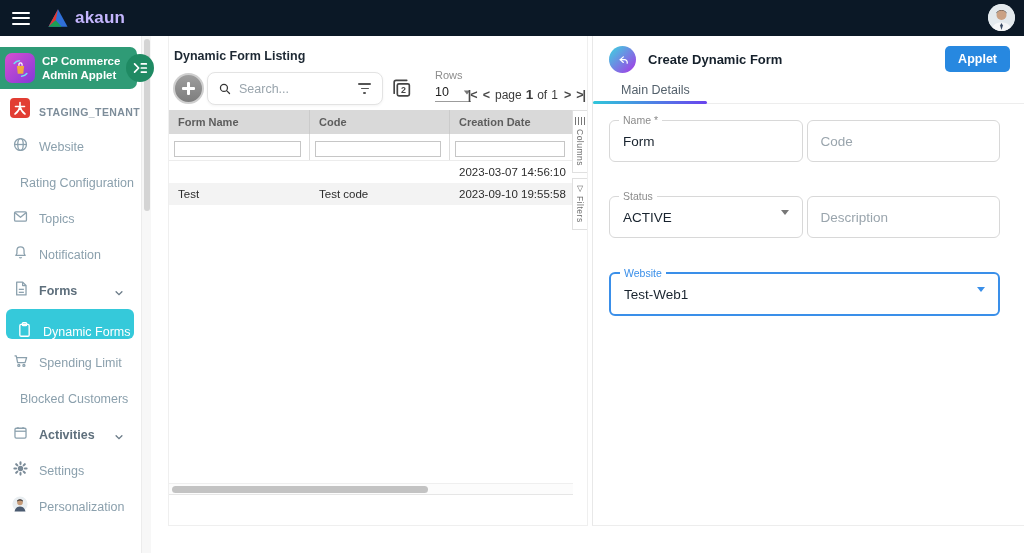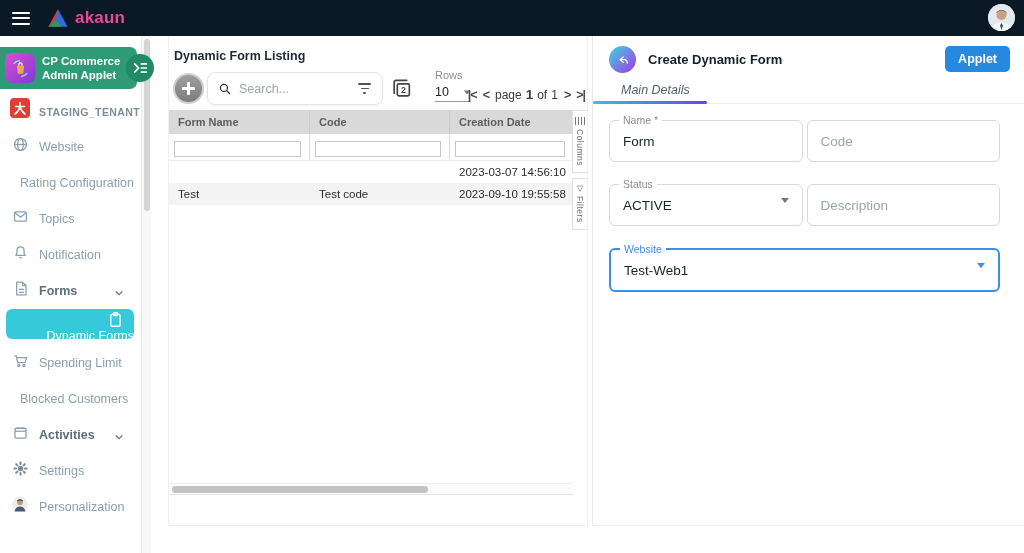--- a/index.html
+++ b/index.html
@@ -6,21 +6,21 @@
   body { width:1024px; height:553px; overflow:hidden; background:#fff;
          font-family:"Liberation Sans", sans-serif; }
   .stage { position:relative; width:1024px; height:553px; background:#fff; overflow:hidden; }
 
   
   .topbar { position:absolute; left:0; top:0; right:0; height:36px; background:#0b1826;
             display:flex; align-items:center; z-index:40; }
   .hamburger { margin-left:12px; width:18px; cursor:pointer; }
   .hamburger span { display:block; height:2px; background:#fff; margin:3.5px 0; border-radius:1px; }
   .brand { display:flex; align-items:center; gap:6px; margin-left:17px; cursor:pointer; }
-  .brand-text { color:#ec4899; font-size:17px; font-weight:700; letter-spacing:.2px; }
+  .brand-text { color:#c4b5fd; font-size:17px; font-weight:700; letter-spacing:.2px; }
   .avatar { position:absolute; right:9px; top:4px; width:27px; height:27px; border-radius:50%;
             overflow:hidden; background:#dfe7ec; cursor:pointer; }
 
   
   .sidebar { position:absolute; left:0; top:36px; width:152px; bottom:0; background:#fff; z-index:20; }
   .side-scroll { position:absolute; right:1px; top:0; bottom:0; width:10px; background:#f7f7f7;
                  border-left:1px solid #ececec; }
   .side-thumb { position:absolute; top:3px; left:1.5px; width:6px; height:172px; background:#d4d4d4; border-radius:3px; }
 
   .applet-header { position:absolute; left:0; top:11px; width:137px; height:42px; background:#2f9b76;
@@ -35,21 +35,21 @@
   .nav { position:absolute; left:0; top:62px; width:141px; padding-left:10px; }
   .nav-item { display:flex; align-items:flex-end; height:20px; margin-bottom:16px; color:#8ba0ad;
               font-size:12.5px; cursor:pointer; white-space:nowrap; }
   .nav-item .nico { width:20px; height:20px; margin-right:9px; flex:0 0 20px; display:flex;
                     align-items:center; justify-content:center; color:#8ba0ad; }
   .nav-item.noicon { padding-left:10px; }
   .nav-item.bold { color:#5e6f7c; font-weight:700; }
   .nav-item.tenant { font-size:10.5px; font-weight:700; color:#7d8d9a; letter-spacing:.4px; }
   .nav-item .chev { margin-left:auto; margin-right:16px; display:flex; color:#6b7b88; }
   .nav-item.active { background:#35c9da; color:#fff; border-radius:6px; margin-left:-4px; padding-left:8px;
-                     width:128px; height:30px; margin-top:-5px; margin-bottom:11px;flex-direction:column; }
+                     width:128px; height:30px; margin-top:-5px; margin-bottom:11px; }
   .nav-item.active .nico { color:#fff; }
 
   
   .listing { position:absolute; left:168px; top:36px; width:420px; height:490px; background:#fff;
              border:1px solid #efefef; border-top:none; z-index:10; }
   .listing-title { position:absolute; left:5px; top:13px; font-size:12.5px; font-weight:700; color:#1d2833; }
   .add-btn { position:absolute; left:4px; top:37px; width:31px; height:31px; border-radius:50%;
              border:2px solid #cfcfcf; background:linear-gradient(#9e9e9e,#7d7d7d); cursor:pointer;
              display:flex; align-items:center; justify-content:center; }
   .plus { position:relative; width:13px; height:13px; }
@@ -108,26 +108,26 @@
   
   .create { position:absolute; left:592px; top:36px; width:432px; height:490px; background:#fff;
             border-left:1px solid #e8e8e8; border-bottom:1px solid #ededed; z-index:10; }
   .back-btn { position:absolute; left:16px; top:10px; width:27px; height:27px; border-radius:50%;
               background:linear-gradient(135deg,#3fd0e0 5%,#a43ae6 95%); display:flex; align-items:center;
               justify-content:center; cursor:pointer; }
   .create-title { position:absolute; left:55px; top:16px; font-size:13px; font-weight:700; color:#15202b; }
   .create-btn { position:absolute; right:14px; top:10px; background:#2788e0; color:#fff; font-size:12.5px;
                 font-weight:700; border:none; border-radius:5px; padding:6px 13px; cursor:pointer; font-family:inherit; }
   .tabbar { position:absolute; left:0; right:0; top:46px; height:22px; border-bottom:1px solid #ededed; }
-  .tab-label { position:absolute; left:28px; top:1px; font-size:12.5px; color:#54616c; cursor:pointer;font-style:italic; }
+  .tab-label { position:absolute; left:28px; top:1px; font-size:12.5px; color:#54616c; cursor:pointer; }
   .tab-underline { position:absolute; left:0; top:19px; width:114px; height:3px;
                    background:linear-gradient(90deg,#2fc6da,#6a43ee); border-radius:2px; }
 
   .form { position:absolute; left:16px; right:24px; top:84px; }
-  .frow { display:flex; gap:4px; margin-bottom:22px; }
+  .frow { display:flex; gap:4px; margin-bottom:34px; }
   .field { position:relative; flex:1; height:42px; border:1px solid #d8d8d8; border-radius:6px; background:#fff;
            display:flex; align-items:center; padding:0 13px; cursor:text; }
   .flabel { position:absolute; top:-7px; left:9px; background:#fff; padding:0 4px; font-size:10.5px; color:#8b8b8b; }
   .fvalue { font-size:13.5px; color:#18232e; }
   .bare { border:none; outline:none; width:100%; font-size:13.5px; color:#18232e; font-family:inherit; background:transparent; }
   .fcaret { position:absolute; right:13px; top:50%; margin-top:-2.5px; }
   .field.select { cursor:pointer; }
   .field.website { height:44px; border:2px solid #3a8fe9; }
   .field.website .flabel { color:#3a8fe9; }
   .field.website .fcaret .caret { border-top-color:#3a8fe9; }

